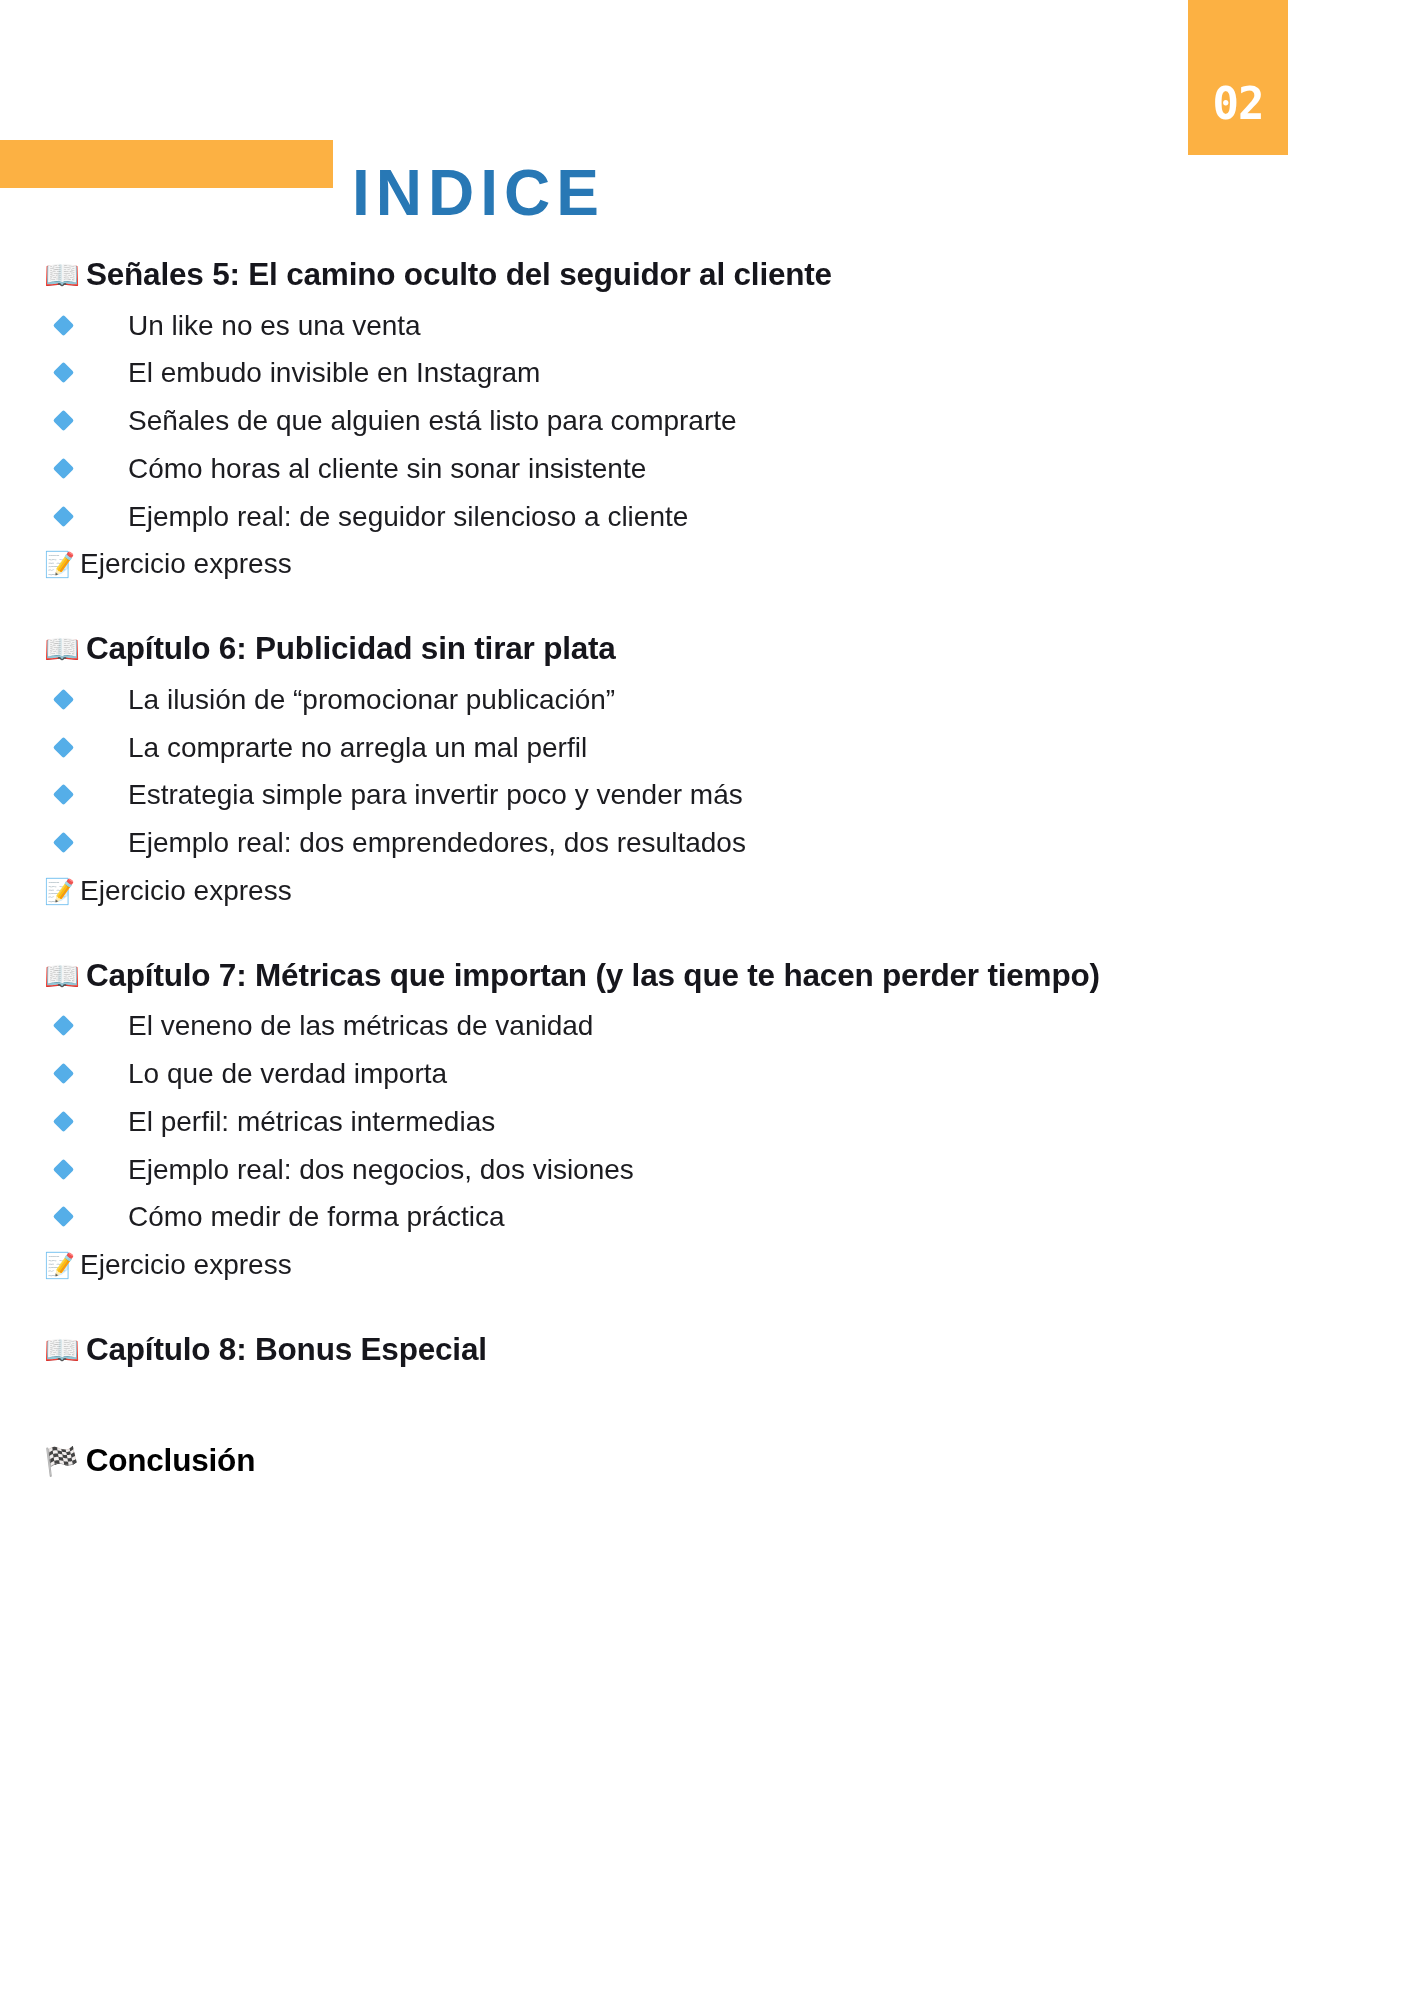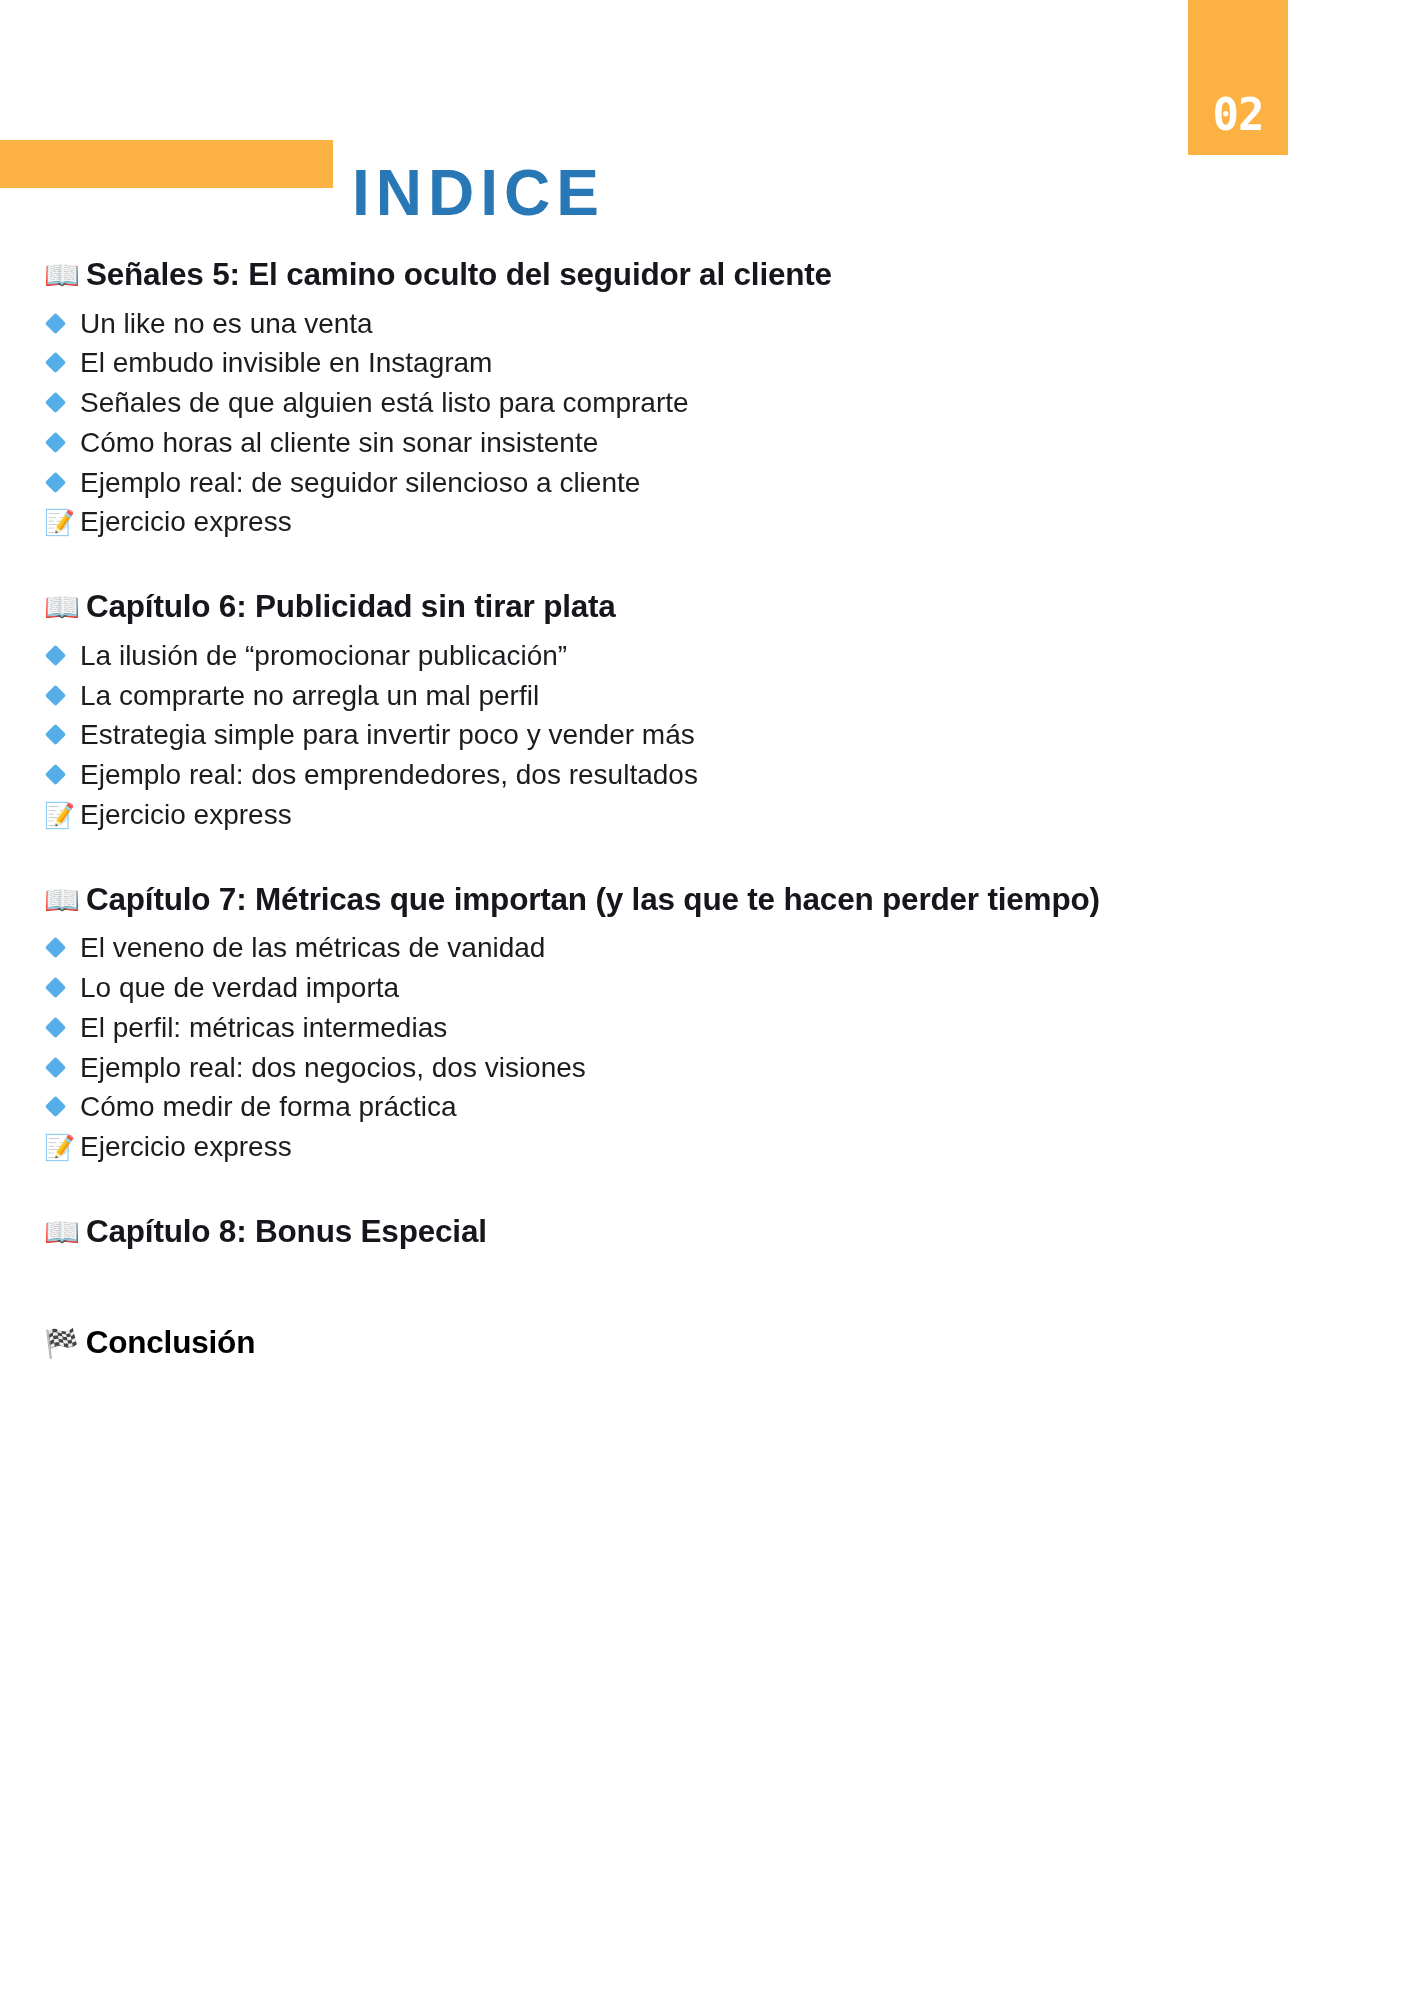--- a/index.html
+++ b/index.html
@@ -25,21 +25,21 @@
   .page-number-block {
     position: absolute;
     top: 0;
     left: 1188px;
     width: 100px;
     height: 155px;
     background: var(--accent-orange, #fcb143);
     display: flex;
     align-items: flex-end;
     justify-content: center;
-    padding-bottom: 18px;
+    padding-bottom: 29px;
     box-sizing: border-box;
   }
   .page-number-text {
     font-family: "DejaVu Sans Mono", monospace;
     font-weight: 700;
     font-size: 44px;
     line-height: 1;
     color: #ffffff;
     letter-spacing: -1px;
   }
@@ -102,21 +102,22 @@
     padding: 0;
   }
   .bullet-item {
     display: flex;
     align-items: baseline;
     font-family: "Liberation Sans", sans-serif;
     font-size: 28px;
     line-height: 1.42;
     color: #1c1c20;
     padding: 0;
-    margin: 0;
+    margin: 8px;
+    gap: 40px;
   }
   .bullet-item .marker {
     flex: 0 0 auto;
     width: 36px;
     display: inline-block;
     text-align: left;
     position: relative;
   }
   .diamond {
     display: inline-block;

